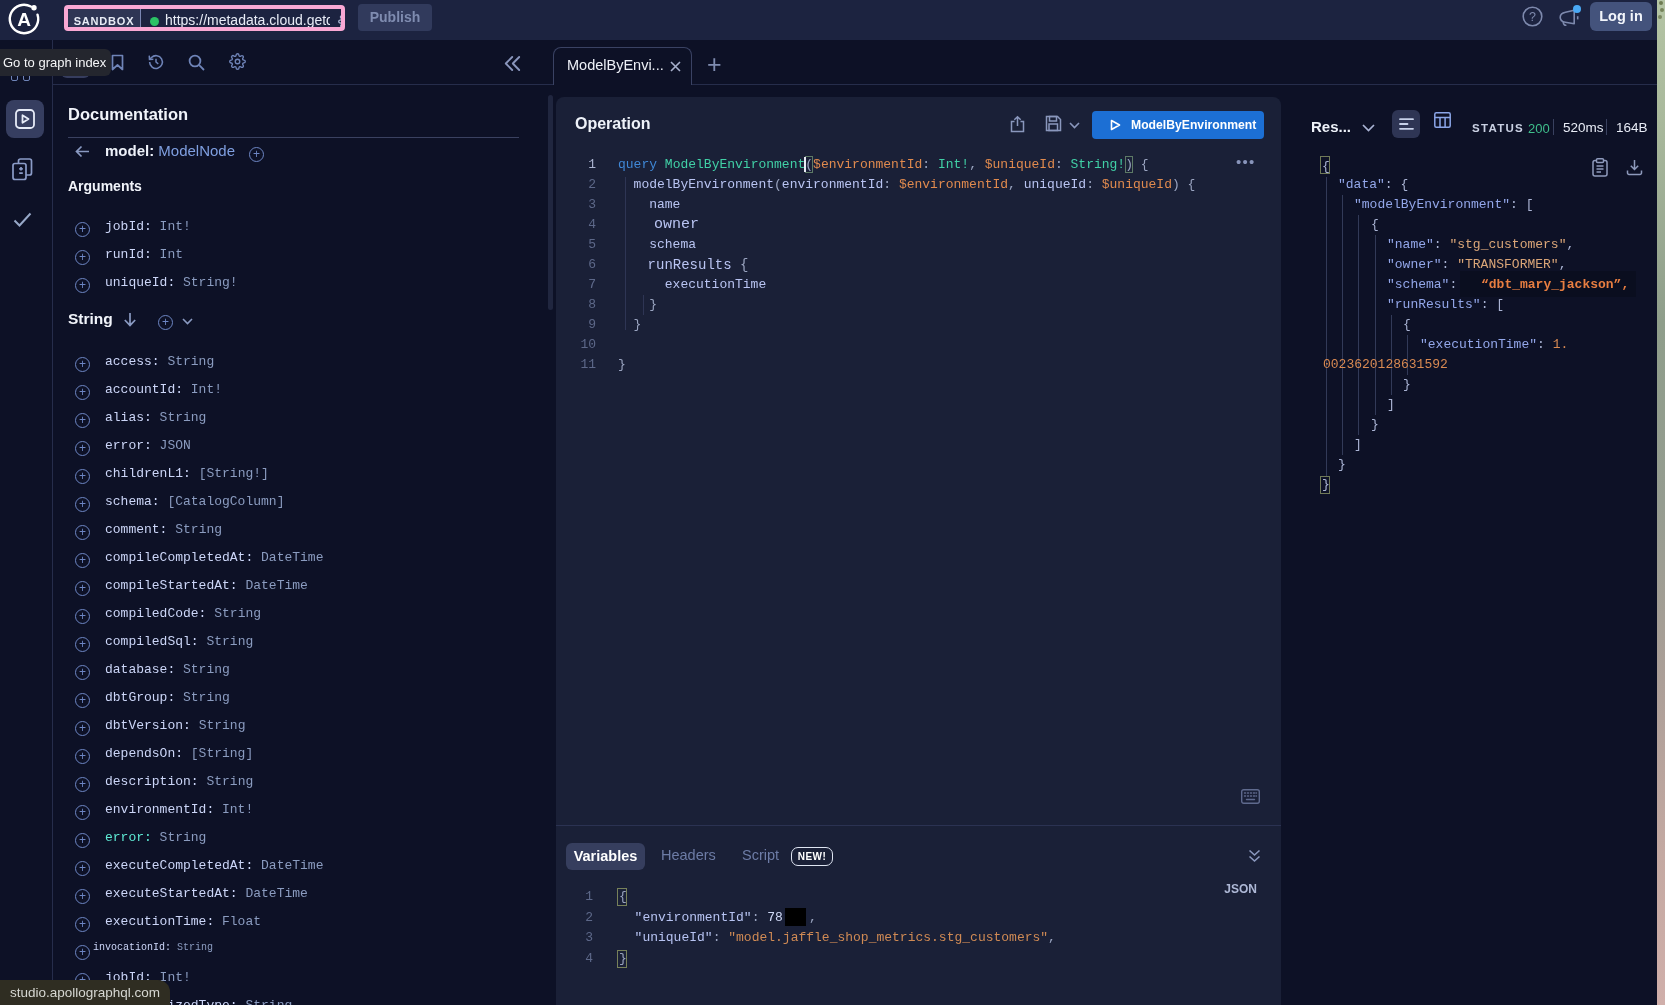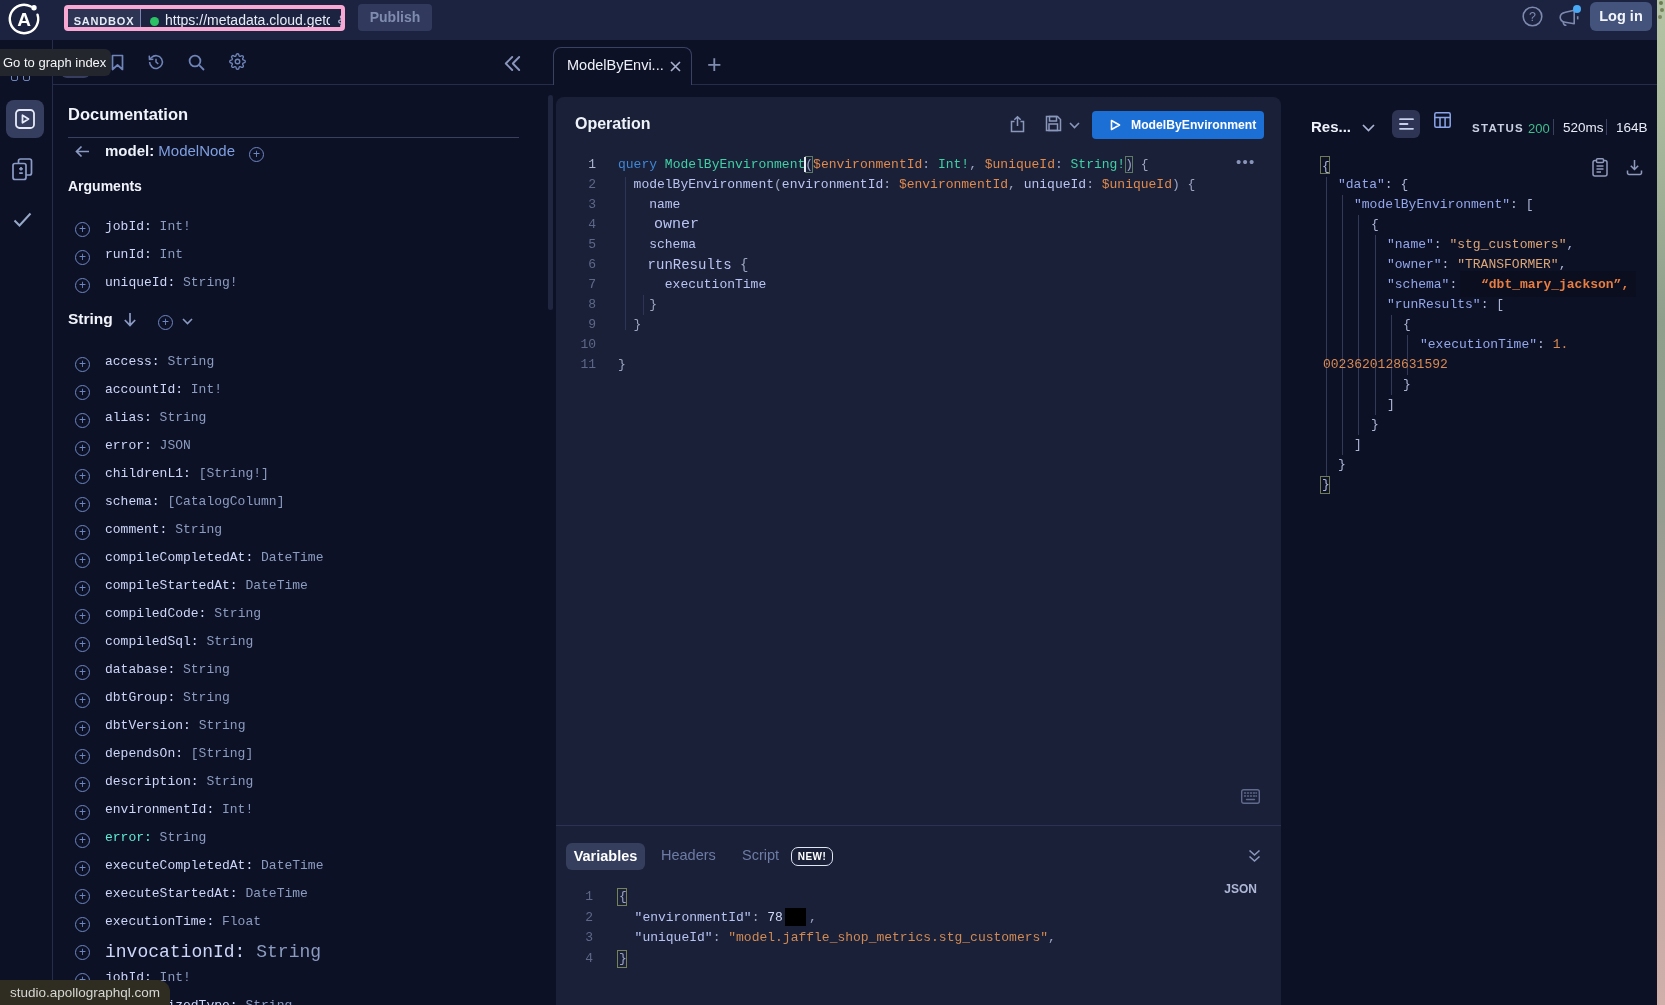--- a/index.html
+++ b/index.html
@@ -169,21 +169,21 @@
       <div class="ab mono" style="left:53px;top:717px;font-size:13px;white-space:pre"><span style="color:#ccd6f8">environmentId:</span><span style="color:#8b9cc0"> Int!</span></div>
       <div class="ab" style="left:23px;top:745px"><span class="pc">+</span></div>
       <div class="ab mono" style="left:53px;top:745px;font-size:13px;white-space:pre"><span style="color:#5eead4">error:</span><span style="color:#8b9cc0"> String</span></div>
       <div class="ab" style="left:23px;top:773px"><span class="pc">+</span></div>
       <div class="ab mono" style="left:53px;top:773px;font-size:13px;white-space:pre"><span style="color:#ccd6f8">executeCompletedAt:</span><span style="color:#8b9cc0"> DateTime</span></div>
       <div class="ab" style="left:23px;top:801px"><span class="pc">+</span></div>
       <div class="ab mono" style="left:53px;top:801px;font-size:13px;white-space:pre"><span style="color:#ccd6f8">executeStartedAt:</span><span style="color:#8b9cc0"> DateTime</span></div>
       <div class="ab" style="left:23px;top:829px"><span class="pc">+</span></div>
       <div class="ab mono" style="left:53px;top:829px;font-size:13px;white-space:pre"><span style="color:#ccd6f8">executionTime:</span><span style="color:#8b9cc0"> Float</span></div>
       <div class="ab" style="left:23px;top:857px"><span class="pc">+</span></div>
-      <div class="ab mono" style="left:53px;top:857px;font-size:18px;white-space:pre"><span style="color:#ccd6f8">invocationId:</span><span style="color:#8b9cc0"> String</span></div>
+      <div class="ab mono" style="left:41px;top:857px;font-size:10px;white-space:pre"><span style="color:#ccd6f8">invocationId:</span><span style="color:#8b9cc0"> String</span></div>
       <div class="ab" style="left:23px;top:885px"><span class="pc">+</span></div>
       <div class="ab mono" style="left:53px;top:885px;font-size:13px;white-space:pre"><span style="color:#ccd6f8">jobId:</span><span style="color:#8b9cc0"> Int!</span></div>
       <div class="ab" style="left:23px;top:913px"><span class="pc">+</span></div>
       <div class="ab mono" style="left:53px;top:913px;font-size:13px;white-space:pre"><span style="color:#ccd6f8">materializedType:</span><span style="color:#8b9cc0"> String</span></div>
 <div class="ab" style="left:496px;top:10px;width:5px;height:215px;background:#20263f;border-radius:3px"></div>
 </div>
 
 <div class="ab" id="op" style="left:556px;top:97px;width:725px;height:908px;background:#1a2037;border-radius:8px 8px 0 0">
 <div class="ab" style="left:19px;top:18px;color:#eef2f9;font-size:16px;font-weight:bold">Operation</div>
 <svg class="ab" style="left:454px;top:19px" width="15" height="17" viewBox="0 0 15 17" fill="none" stroke="#8a97bd" stroke-width="1.5">

